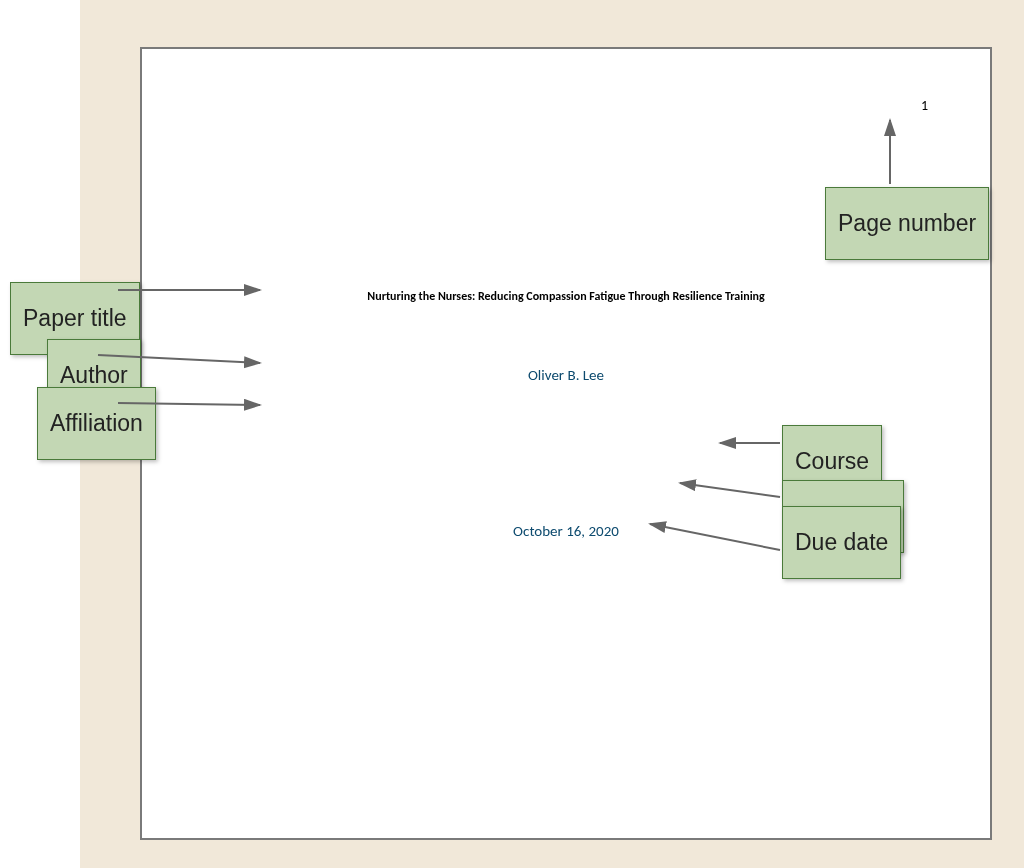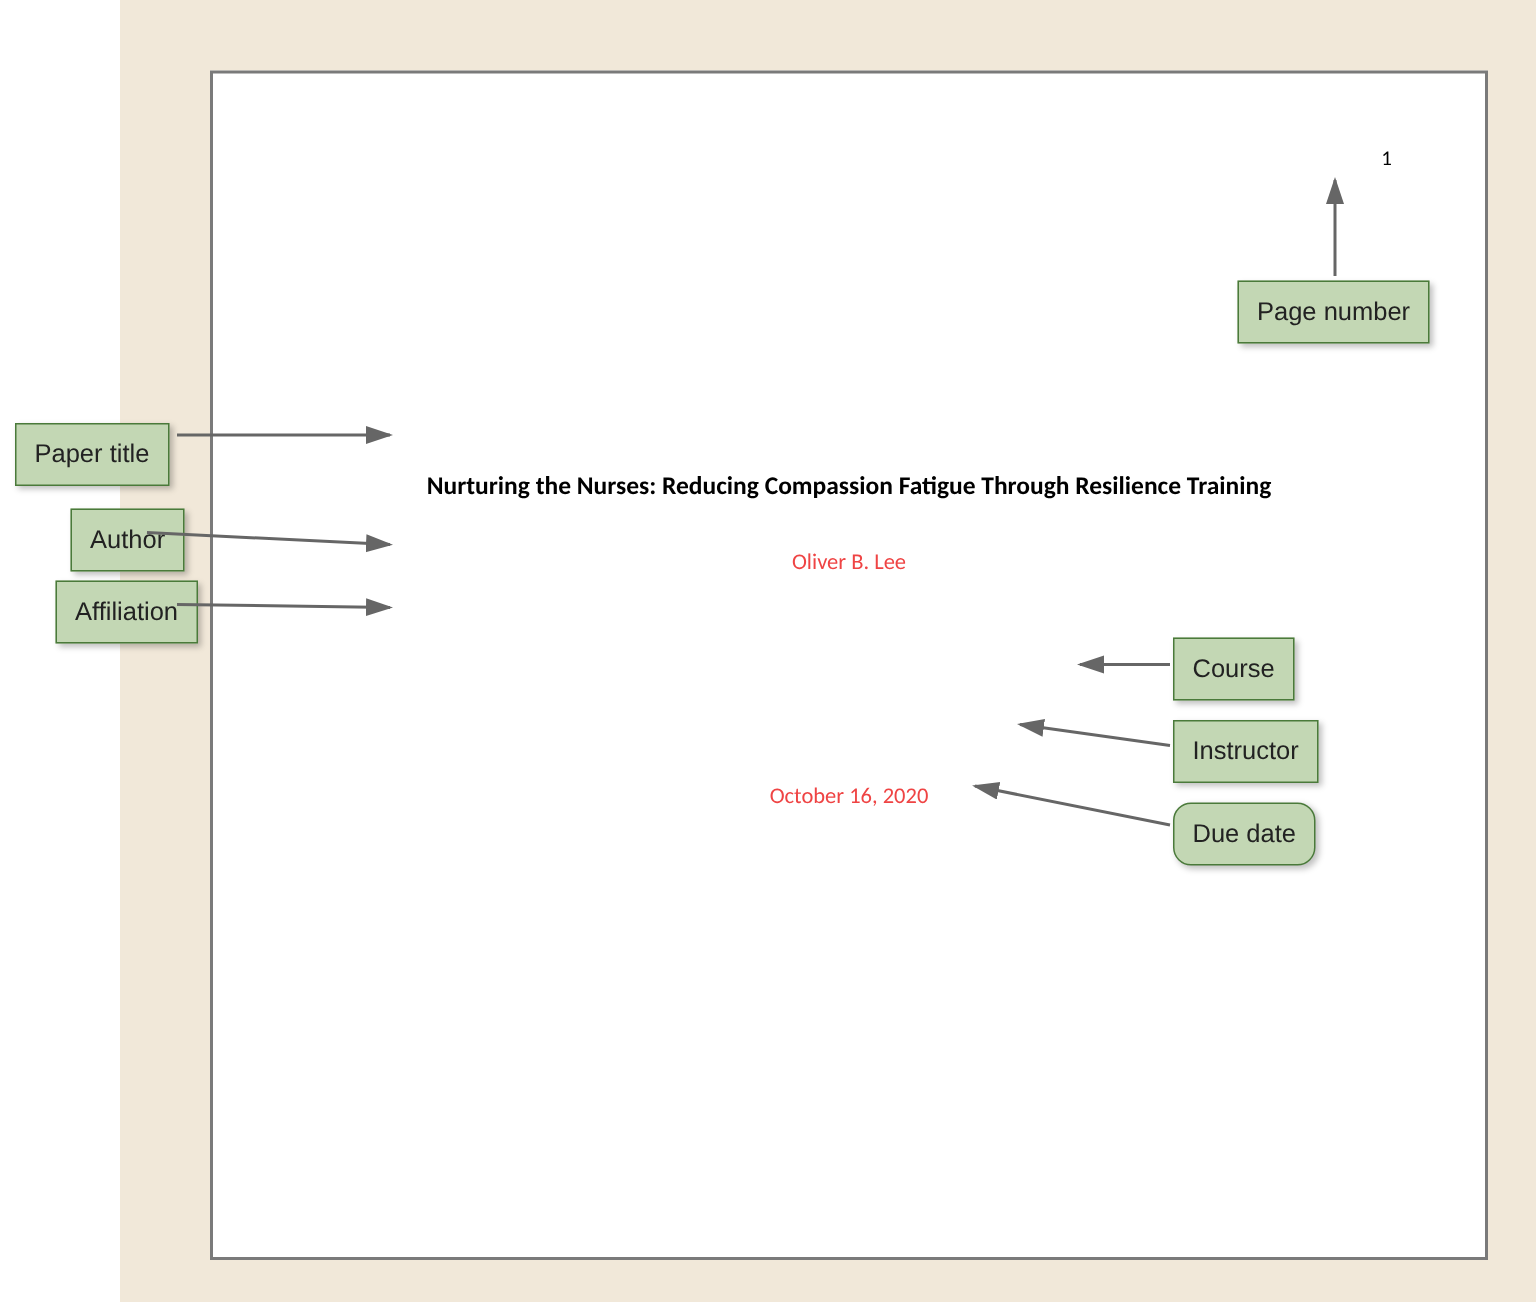--- a/index.html
+++ b/index.html
@@ -33,60 +33,59 @@
     font-size: 14px;
     color: #000;
     font-family: Calibri, Arial, sans-serif;
   }
   .title {
     position: absolute;
     top: 240px;
     left: 0; right: 0;
     text-align: center;
     font-family: Calibri, Arial, sans-serif;
-    font-size: 17px;
+    font-size: 12px;
     font-weight: bold;
     color: #000;
-    margin-top: 24px;
   }
   .line {
     position: absolute;
     left: 0; right: 0;
     text-align: center;
     font-family: Calibri, Arial, sans-serif;
     font-size: 15px;
-    color: #ef4444;
+    color: #0c4a6e;
   }
   .author-line    { top: 317px; }
   .affil-line     { top: 356px; }
   .course-line    { top: 395px; }
   .instr-line     { top: 434px; }
   .duedate-line   { top: 473px; }
 
   
   .tag {
     position: absolute;
     background: #c3d7b4;
     border: 1px solid #4a7a3a;
-    padding: 10px 12px;
-    font-size: 17px;
+    padding: 22px 12px;
+    font-size: 23px;
     color: #222;
     white-space: nowrap;
     box-shadow: 2px 2px 4px rgba(0,0,0,0.25);
     font-family: "Segoe UI", Arial, sans-serif;
   }
   
   .tag-title  { left: 10px; top: 282px; }
   .tag-author { left: 10px; top: 339px; margin-left: 37px; }
   .tag-affil  { left: 10px; top: 387px; margin-left: 27px; }
   
   .tag-page   { left: 825px; top: 187px; }
   .tag-course { left: 782px; top: 425px; text-align: right; }
   .tag-instr  { left: 782px; top: 480px; }
-  .tag-due    { left: 782px; top: 535px; border-radius: 12px; }
+  .tag-due    { left: 782px; top: 506px; }
 
   svg.overlay {
     position: absolute;
     left: 0; top: 0;
     width: 1024px; height: 868px;
     pointer-events: none;
   }
 </style>
 </head>
 <body>

